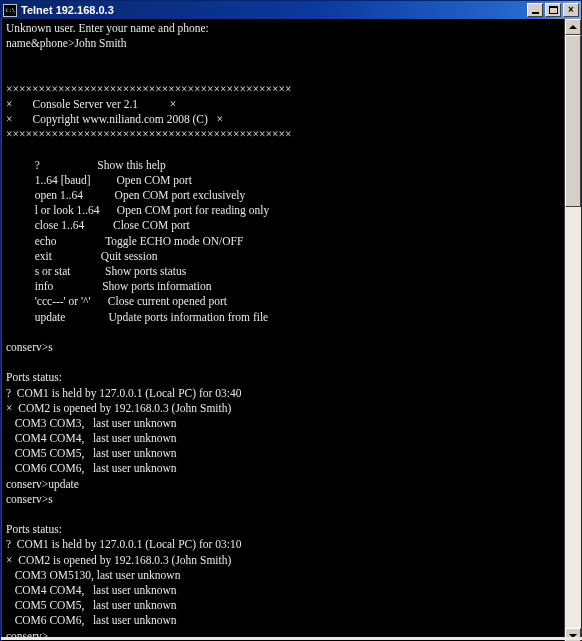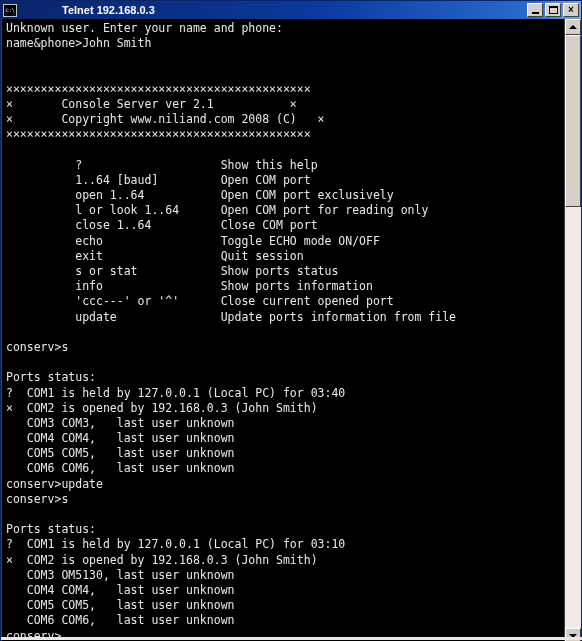--- a/index.html
+++ b/index.html
@@ -30,21 +30,20 @@
   
   #titlebar {
     height: 18px;
     flex: 0 0 18px;
     background: linear-gradient(to right, #0a246a 0%, #0a3a9e 55%, #2a6bd0 92%, #7aa7e8 100%);
     display: flex;
     align-items: center;
     padding: 0 2px 0 2px;
     box-sizing: border-box;
     user-select: none;
-    gap: 41px;
   }
   #app-icon {
     width: 14px;
     height: 13px;
     background: #000;
     border: 1px solid #c0c0c0;
     box-sizing: border-box;
     display: flex;
     align-items: center;
     justify-content: center;
@@ -131,21 +130,21 @@
     color: #e8e8e8;
     font-family: "DejaVu Sans Mono", "Liberation Mono", monospace;
     font-size: 11.5px;
     line-height: 15.2px;
     padding: 2px 0 0 4px;
     white-space: pre;
     overflow: hidden;
     letter-spacing: 0px;
     box-sizing: border-box;
   }
-  #console .line { height: 15.2px; }
+  #console .line { height: 15.2px; font-family: Liberation Serif, serif; }
 
   
   #scrollbar {
     flex: 0 0 17px;
     width: 17px;
     background: #e8e4dc;
     border-left: 1px solid #404040;
     box-sizing: border-box;
     display: flex;
     flex-direction: column;

